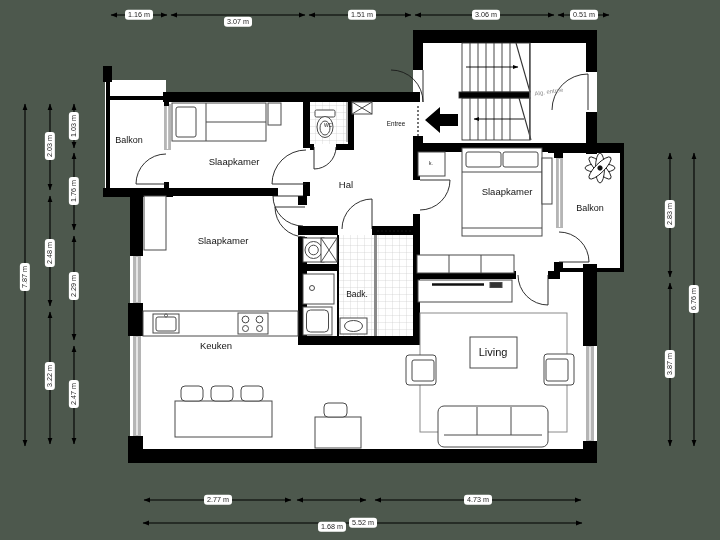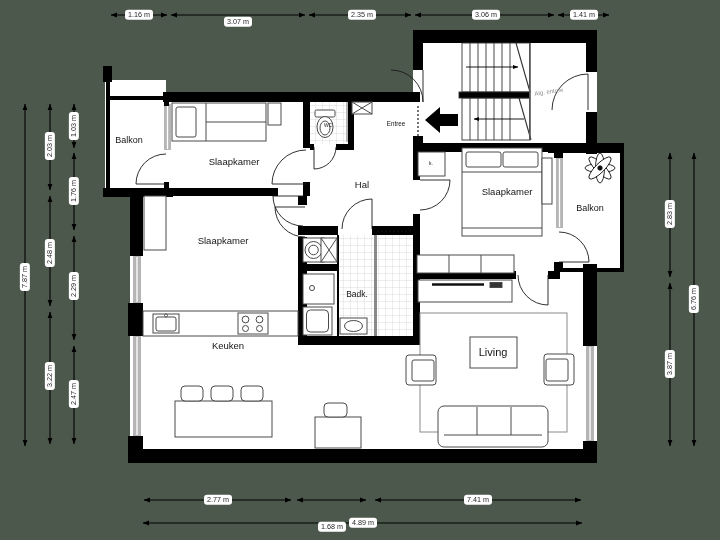--- a/index.html
+++ b/index.html
@@ -293,49 +293,49 @@
       <line x1="694" y1="153" x2="694" y2="446" marker-start="url(#ma)" marker-end="url(#ma)"></line>
       <line x1="144" y1="500" x2="291" y2="500" marker-start="url(#ma)" marker-end="url(#ma)"></line>
       <line x1="297" y1="500" x2="366" y2="500" marker-start="url(#ma)" marker-end="url(#ma)"></line>
       <line x1="375" y1="500" x2="581" y2="500" marker-start="url(#ma)" marker-end="url(#ma)"></line>
       <line x1="143" y1="523" x2="582" y2="523" marker-start="url(#ma)" marker-end="url(#ma)"></line>
     </g>
   </svg>
 
   <div class="dim-label" style="left:139px;top:15px">1.16 m</div>
   <div class="dim-label" style="left:238px;top:22px">3.07 m</div>
-  <div class="dim-label" style="left:362px;top:15px">2.35 m</div>
+  <div class="dim-label" style="left:362px;top:15px">1.51 m</div>
   <div class="dim-label" style="left:486px;top:15px">3.06 m</div>
-  <div class="dim-label" style="left:584px;top:15px">1.41 m</div>
+  <div class="dim-label" style="left:584px;top:15px">0.51 m</div>
 
   <div class="dim-label v" style="left:25px;top:277px">7.87 m</div>
   <div class="dim-label v" style="left:50px;top:146px">2.03 m</div>
   <div class="dim-label v" style="left:50px;top:253px">2.48 m</div>
   <div class="dim-label v" style="left:50px;top:376px">3.22 m</div>
   <div class="dim-label v" style="left:74px;top:126px">1.03 m</div>
   <div class="dim-label v" style="left:74px;top:191px">1.76 m</div>
   <div class="dim-label v" style="left:74px;top:286px">2.29 m</div>
   <div class="dim-label v" style="left:74px;top:394px">2.47 m</div>
 
   <div class="dim-label v" style="left:670px;top:214px">2.83 m</div>
   <div class="dim-label v" style="left:670px;top:364px">3.87 m</div>
   <div class="dim-label v" style="left:694px;top:299px">6.76 m</div>
 
   <div class="dim-label" style="left:218px;top:500px">2.77 m</div>
   <div class="dim-label" style="left:332px;top:527px">1.68 m</div>
-  <div class="dim-label" style="left:478px;top:500px">7.41 m</div>
-  <div class="dim-label" style="left:363px;top:523px">4.89 m</div>
+  <div class="dim-label" style="left:478px;top:500px">4.73 m</div>
+  <div class="dim-label" style="left:363px;top:523px">5.52 m</div>
 
   <div class="room-label" style="left:129px;top:141px;font-size:9px">Balkon</div>
   <div class="room-label" style="left:234px;top:162px">Slaapkamer</div>
   <div class="room-label" style="left:223px;top:241px">Slaapkamer</div>
-  <div class="room-label" style="left:362px;top:185px">Hal</div>
+  <div class="room-label" style="left:346px;top:185px">Hal</div>
   <div class="room-label small" style="left:396px;top:124px">Entree</div>
   <div class="room-label tiny" style="left:328px;top:126px">WC</div>
   <div class="room-label" style="left:357px;top:295px;font-size:8.5px">Badk.</div>
-  <div class="room-label" style="left:228px;top:346px">Keuken</div>
+  <div class="room-label" style="left:216px;top:346px">Keuken</div>
   <div class="room-label" style="left:507px;top:192px">Slaapkamer</div>
   <div class="room-label" style="left:590px;top:209px;font-size:9px">Balkon</div>
   <div class="room-label" style="left:493px;top:352px;font-size:11px">Living</div>
   <div class="room-label tiny" style="left:431px;top:164px;font-size:5px">k.</div>
   <div class="room-label muted" style="left:549px;top:92px">Alg. entree</div>
 
 </div>
 
 </body></html>

